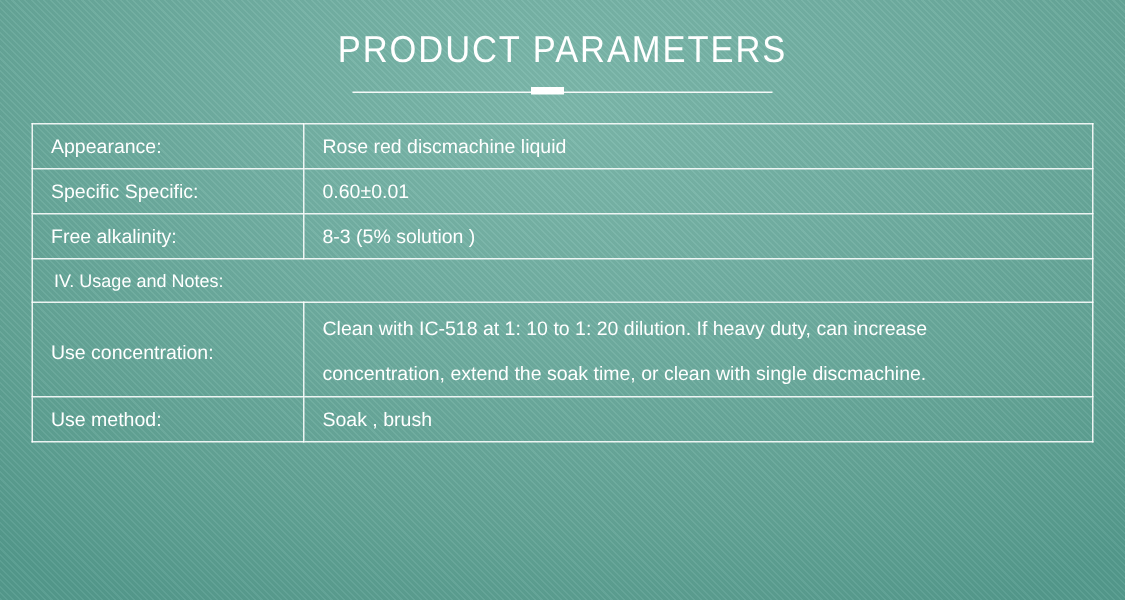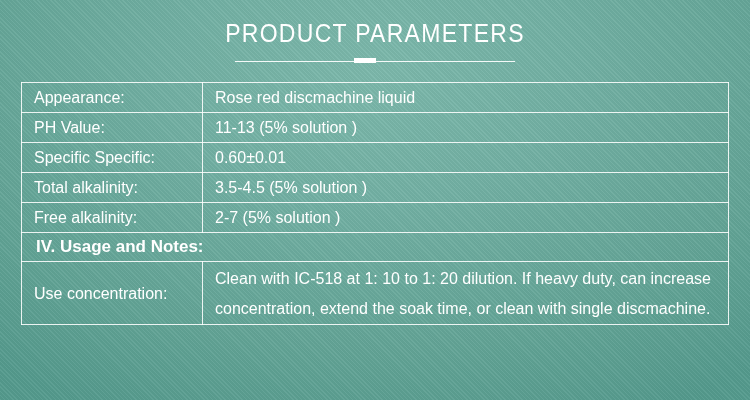--- a/index.html
+++ b/index.html
@@ -80,35 +80,35 @@
     position: absolute;
     left: 21px;
     top: 82px;
     width: 708px;
     border-collapse: collapse;
     table-layout: fixed;
   }
   .spec-table td {
     border: 1px solid rgba(255,255,255,0.88);
     color: #ffffff;
-    font-size: 16px;
+    font-size: 13px;
     padding: 0 12px;
     vertical-align: middle;
     background: transparent;
   }
   .col-label {
     width: 156px;
   }
   .row-std td {
     height: 29px;
   }
   .row-section td {
     height: 28px;
-    font-weight: bold;
-    font-size: 17px;
+    font-weight: normal;
+    font-size: 12px;
     padding-left: 14px;
   }
   .row-tall td {
     height: 60px;
     padding-top: 2px;
   }
   .cell-multiline {
     line-height: 30px;
     margin-left: 30px;
   }
@@ -128,41 +128,37 @@
   <div class="divider"></div>
   <div class="divider-knob"></div>
 
   <table class="spec-table">
     <tbody>
       <tr class="row-std">
         <td class="col-label">Appearance:</td>
         <td>Rose red discmachine liquid</td>
       </tr>
       <tr class="row-std">
-        <td class="col-label">PH Value:</td>
-        <td>11-13 (5% solution )</td>
-      </tr>
-      <tr class="row-std">
         <td class="col-label">Specific Specific:</td>
         <td>0.60±0.01</td>
       </tr>
       <tr class="row-std">
-        <td class="col-label">Total alkalinity:</td>
-        <td>3.5-4.5 (5% solution )</td>
-      </tr>
-      <tr class="row-std">
         <td class="col-label">Free alkalinity:</td>
-        <td>2-7 (5% solution )</td>
+        <td>8-3 (5% solution )</td>
       </tr>
       <tr class="row-section">
         <td colspan="2">IV. Usage and Notes:</td>
       </tr>
       <tr class="row-tall">
         <td class="col-label">Use concentration:</td>
         <td class="cell-multiline">
           <span class="line">Clean with IC-518 at 1: 10 to 1: 20 dilution. If heavy duty, can increase</span>
           <span class="line">concentration, extend the soak time, or clean with single discmachine.</span>
         </td>
       </tr>
+      <tr class="row-std">
+        <td class="col-label">Use method:</td>
+        <td>Soak , brush</td>
+      </tr>
     </tbody>
   </table>
 
 </div>
 
 </body></html>

